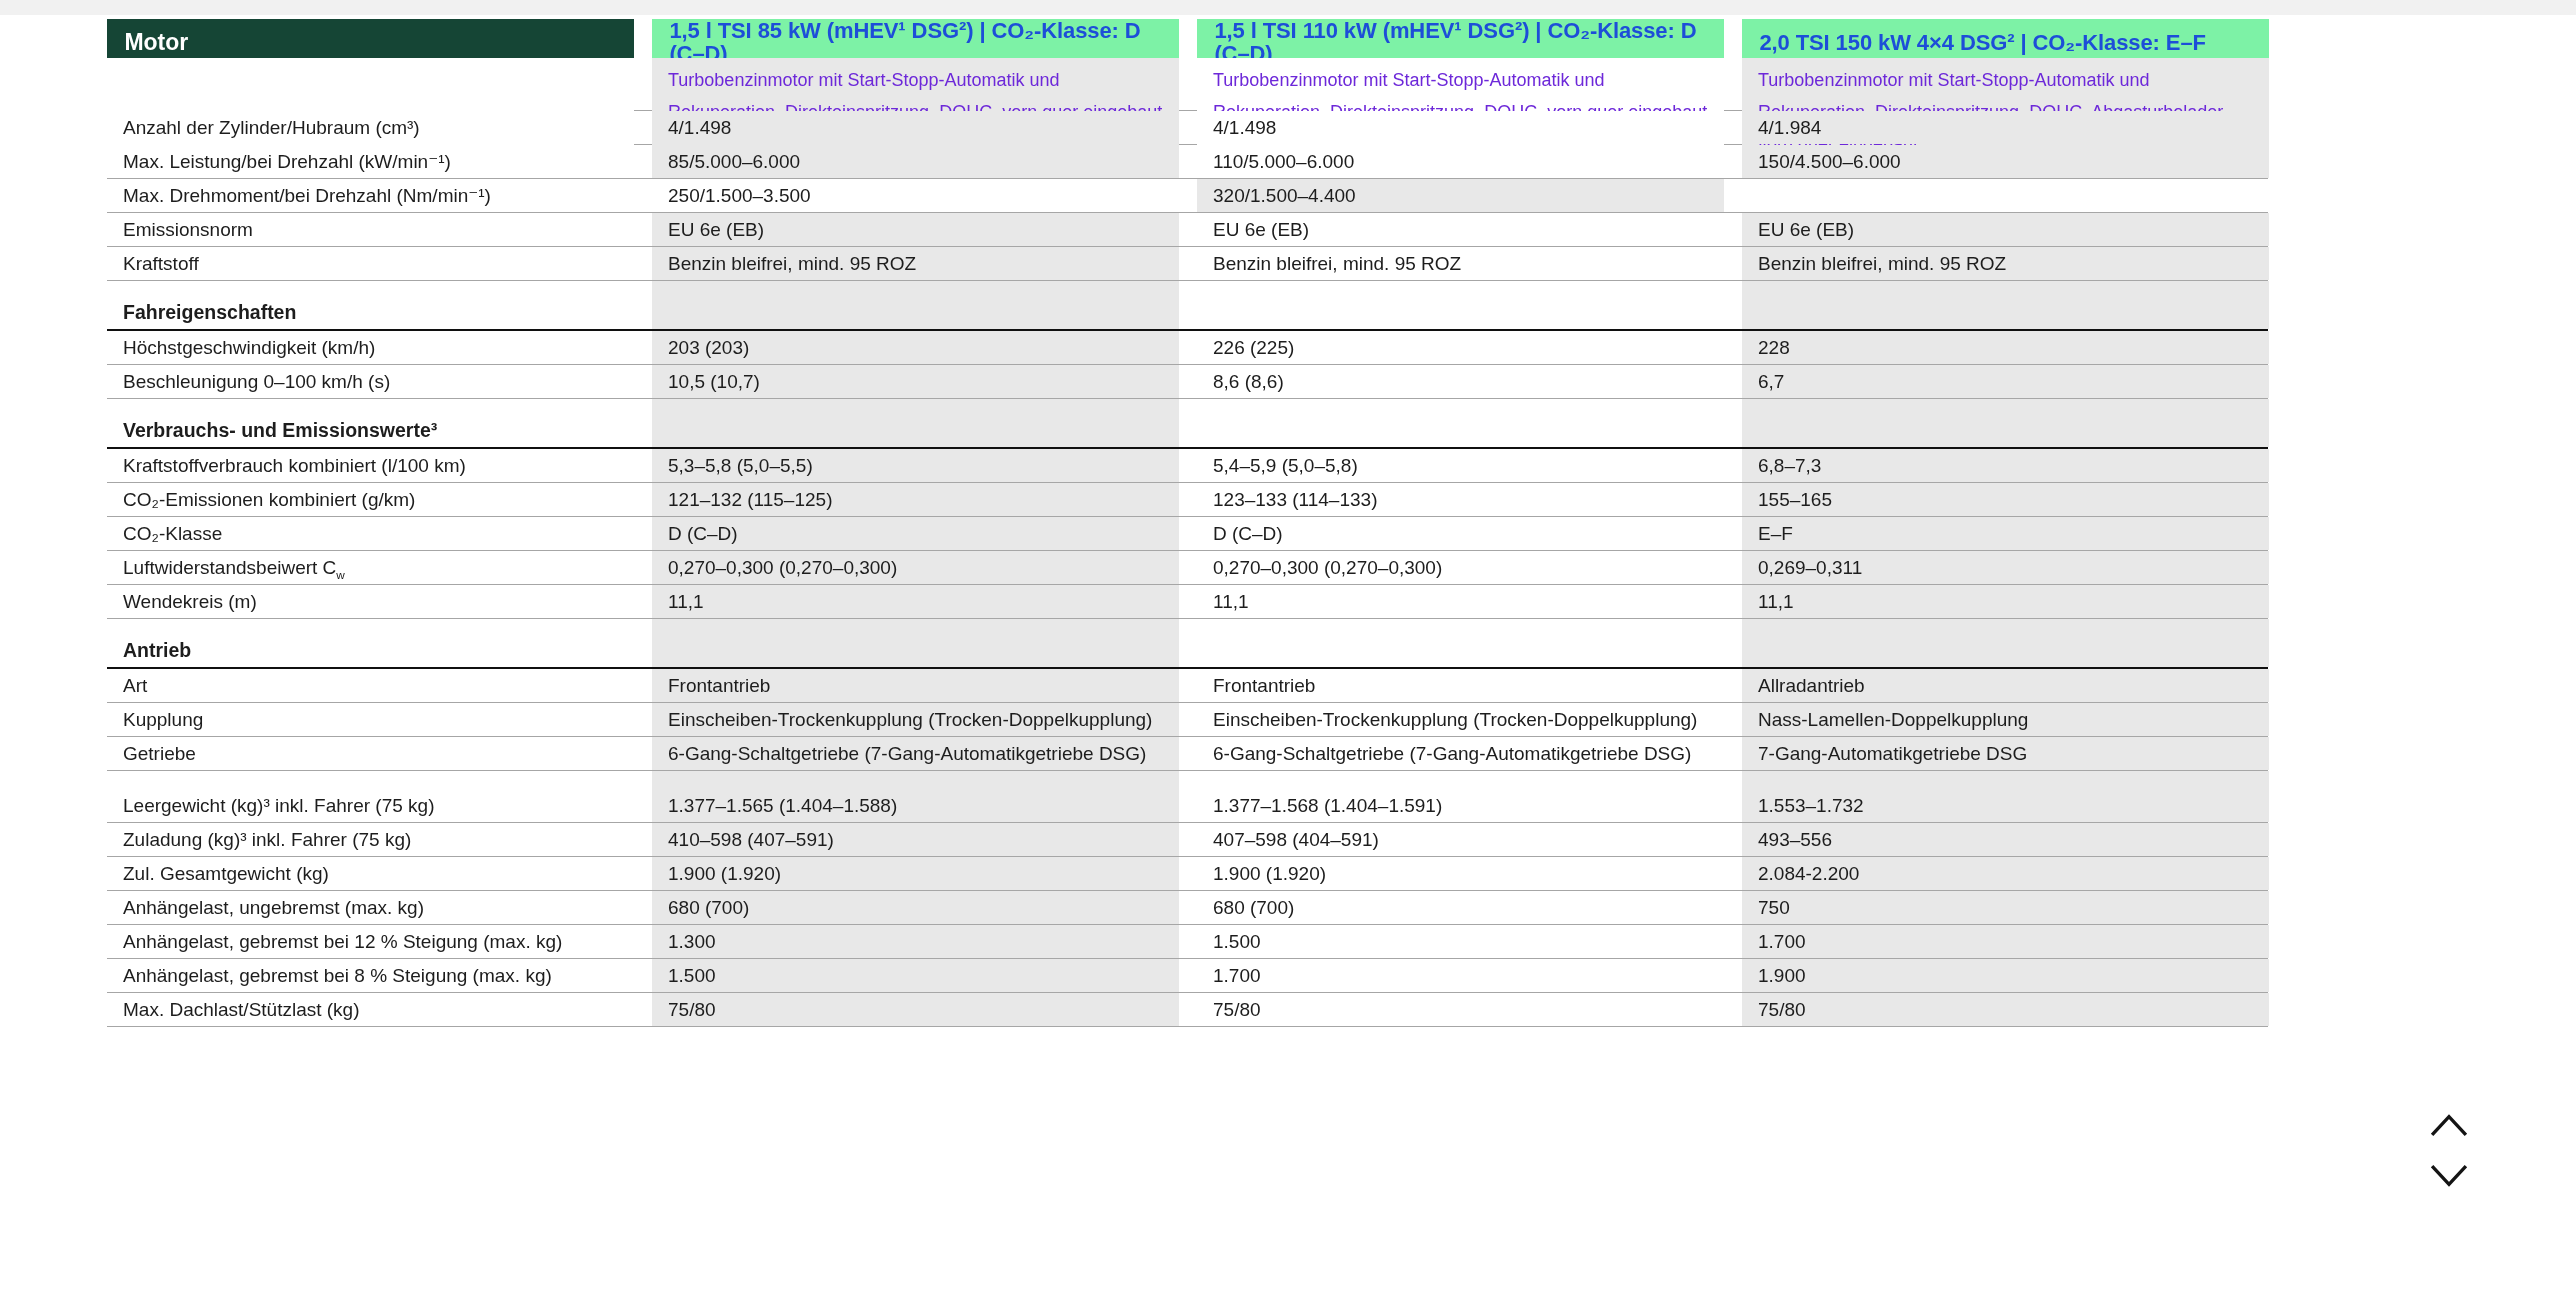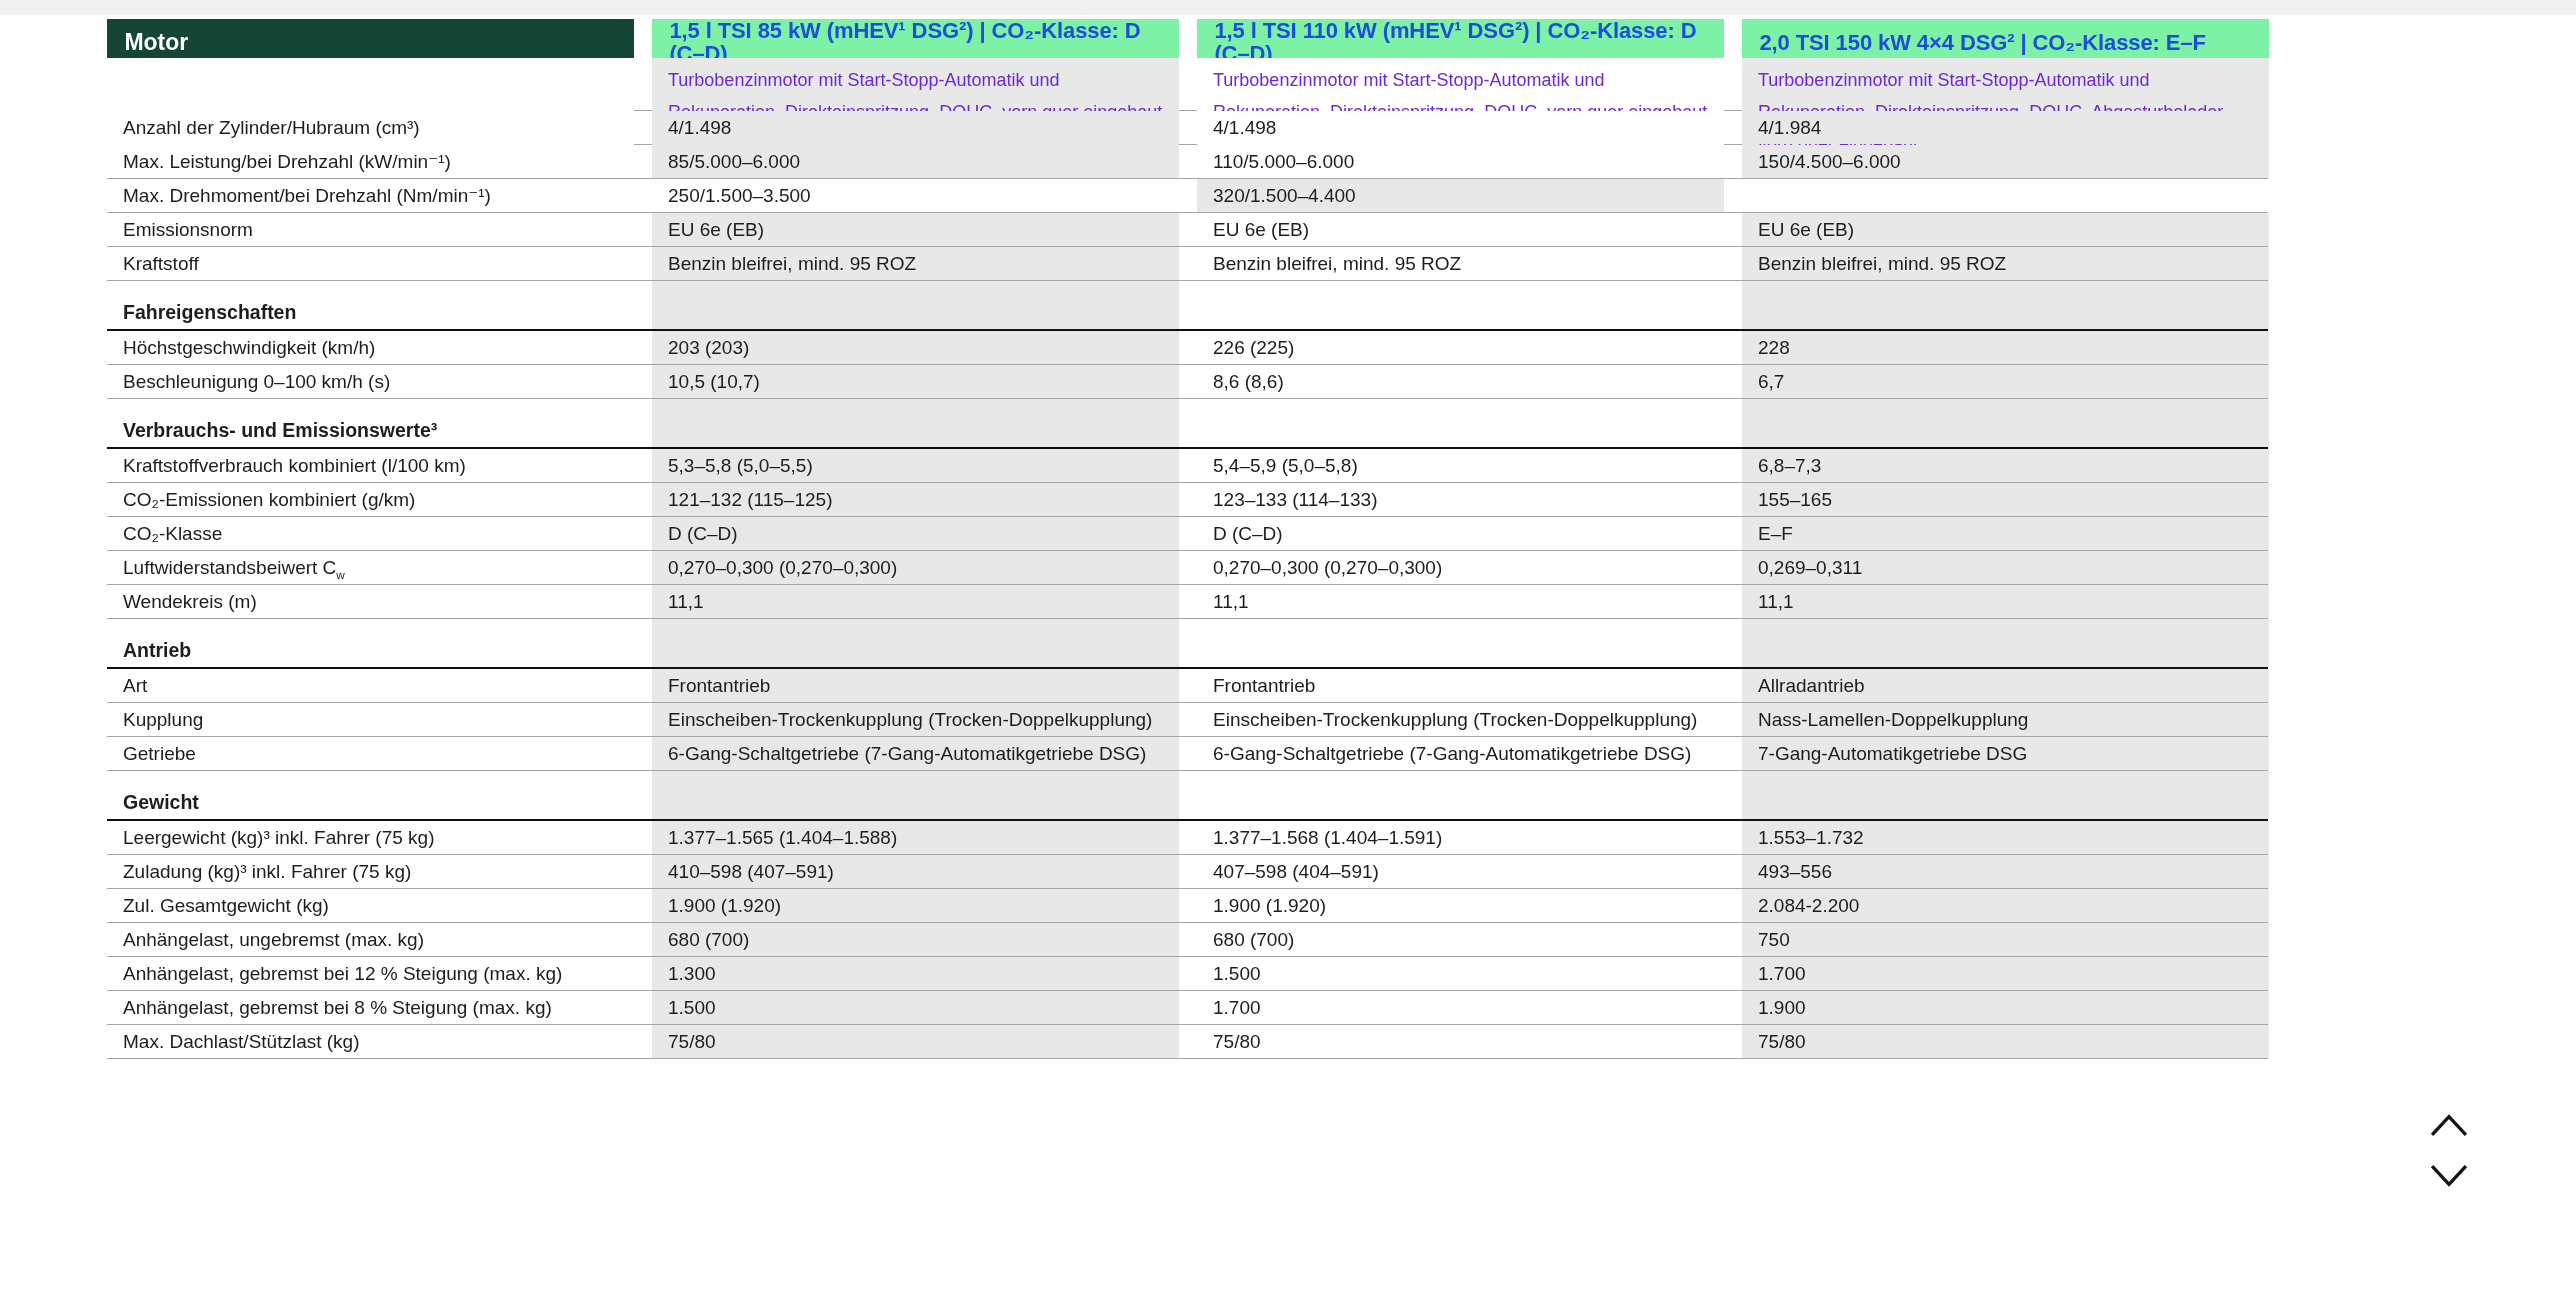--- a/index.html
+++ b/index.html
@@ -326,28 +326,20 @@
         <div class="cell c3">
           <span>7-Gang-Automatikgetriebe DSG</span>
         </div>
       </div>
       <div class="row r-spacer">
         <div class="cell c0"></div>
         <div class="cell c1"></div>
         <div class="cell c2"></div>
         <div class="cell c3"></div>
       </div>
-      <div class="row r-section">
-        <div class="cell c0">
-          <span>Gewicht</span>
-        </div>
-        <div class="cell c1"></div>
-        <div class="cell c2"></div>
-        <div class="cell c3"></div>
-      </div>
       <div class="row r-data">
         <div class="cell c0">
           <span>Leergewicht (kg)³ inkl. Fahrer (75 kg)</span>
         </div>
         <div class="cell c1">
           <span>1.377–1.565 (1.404–1.588)</span>
         </div>
         <div class="cell c2">
           <span>1.377–1.568 (1.404–1.591)</span>
         </div>

